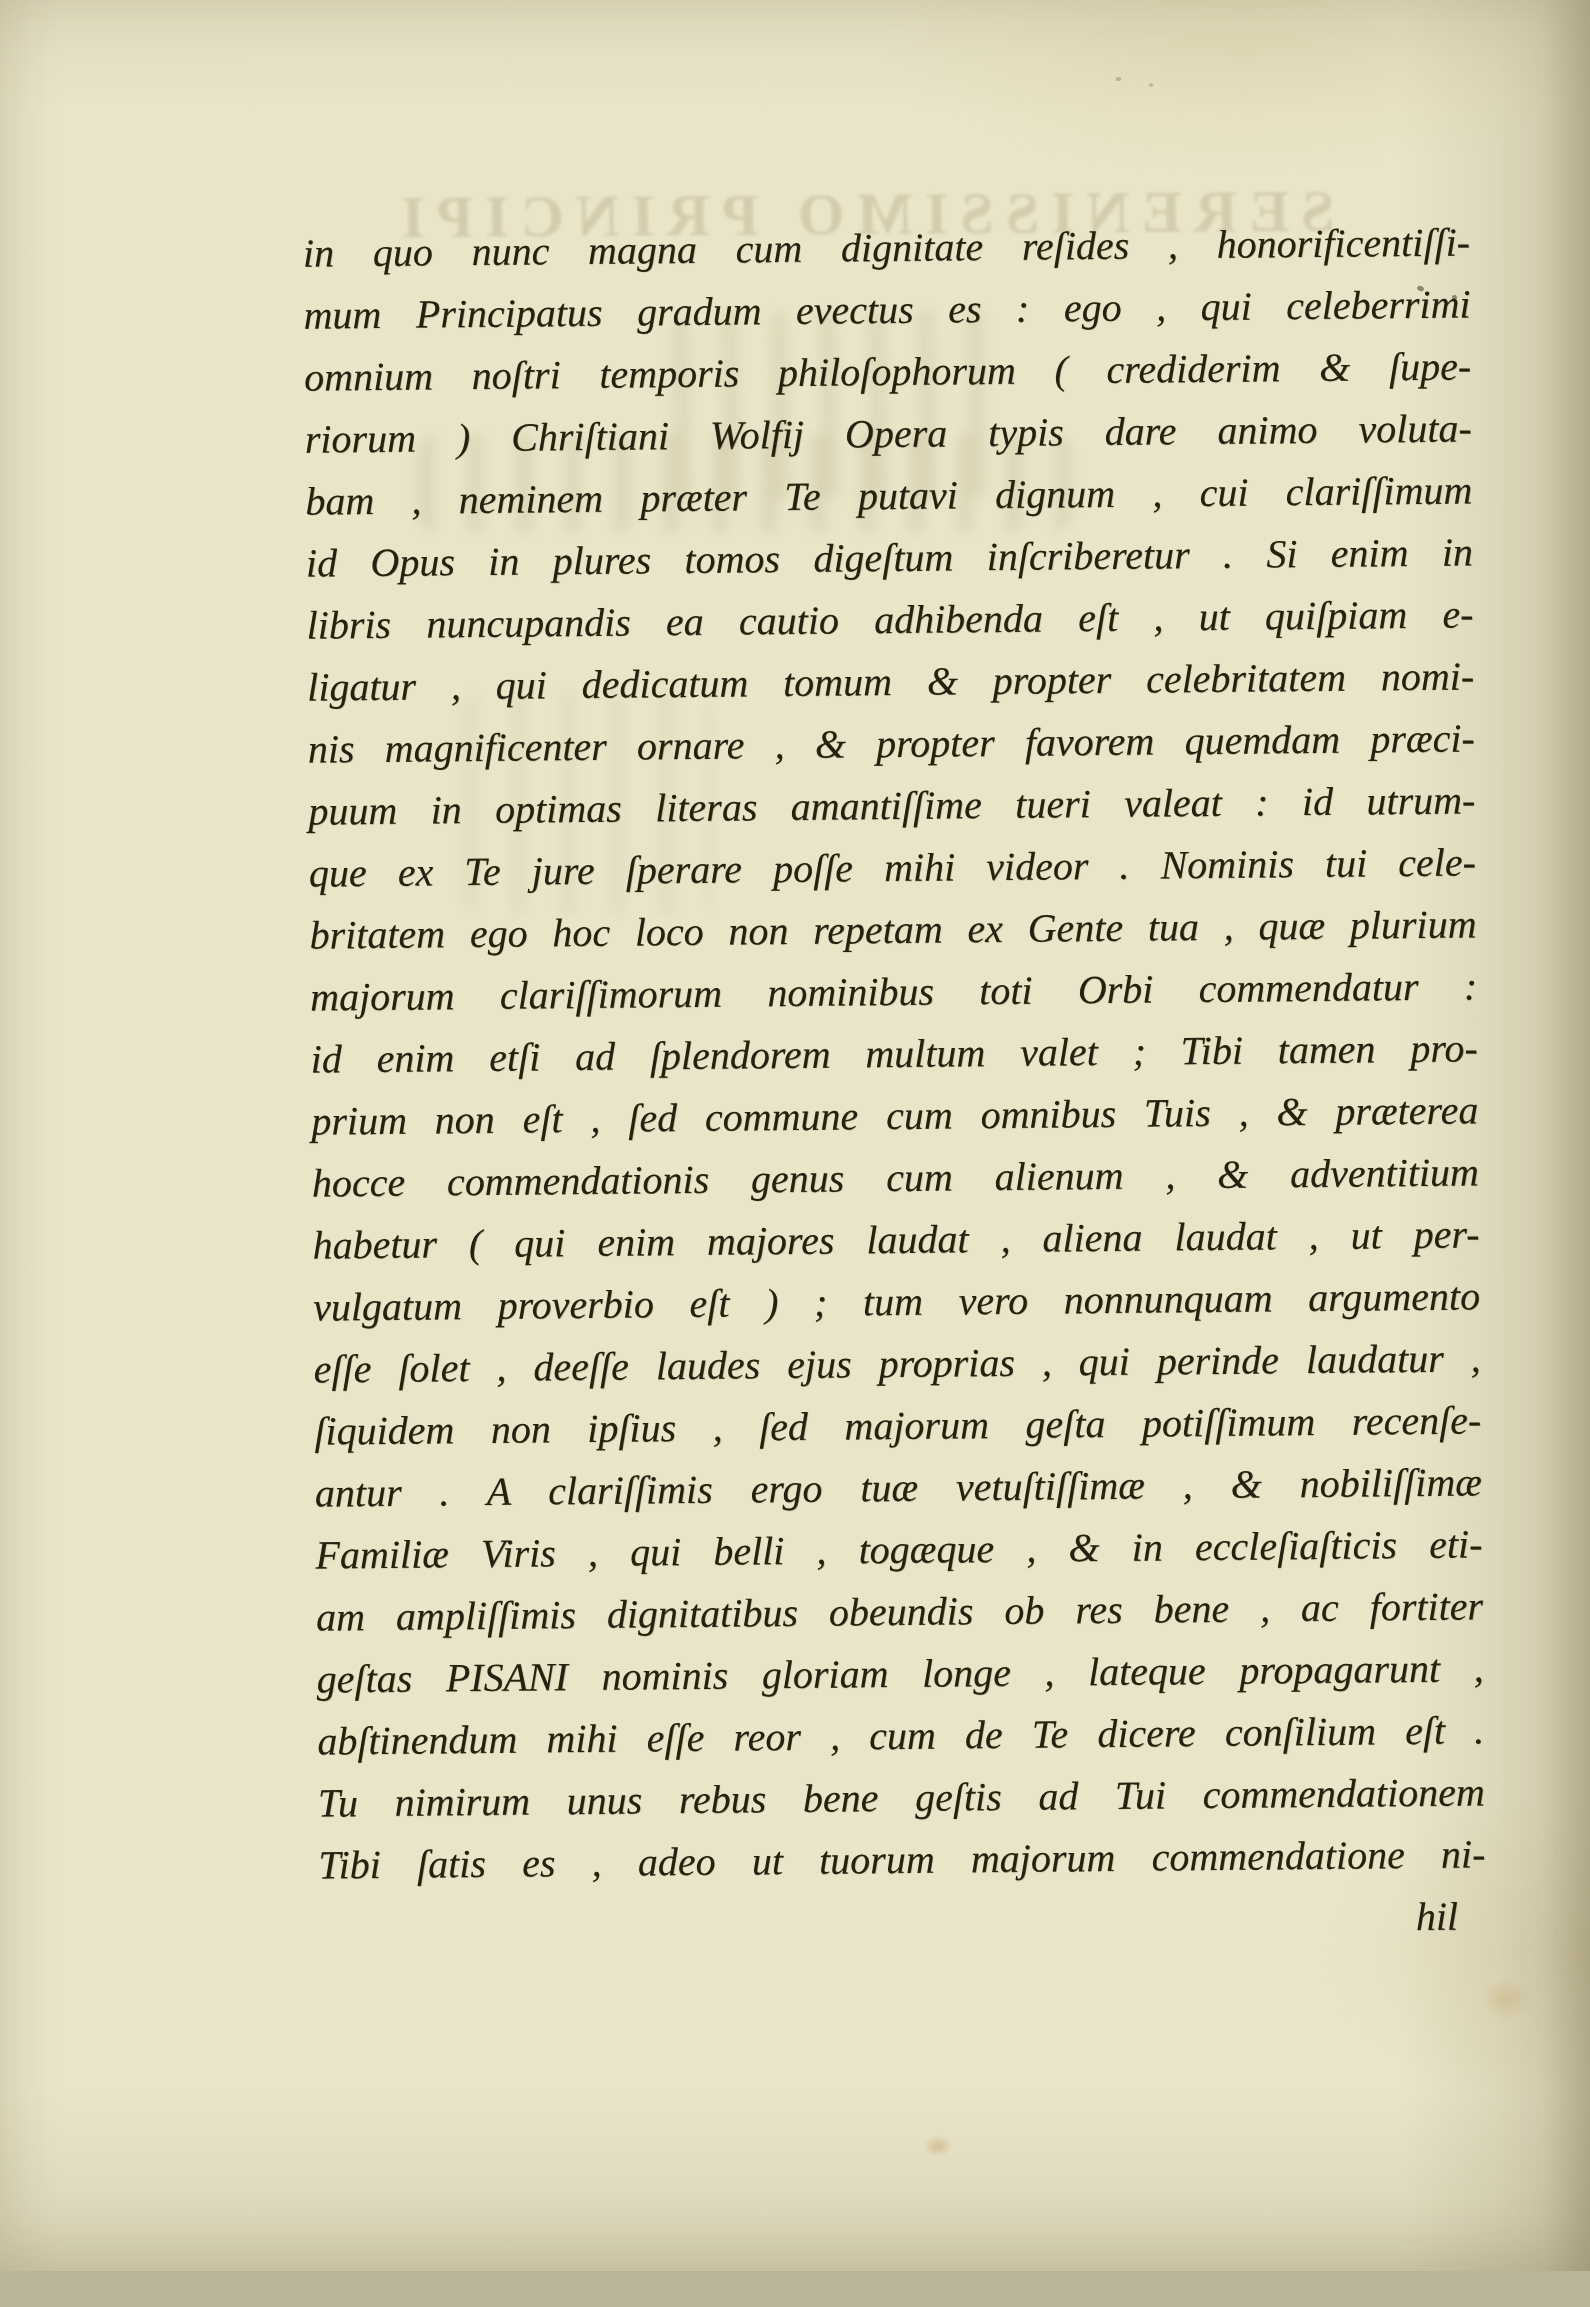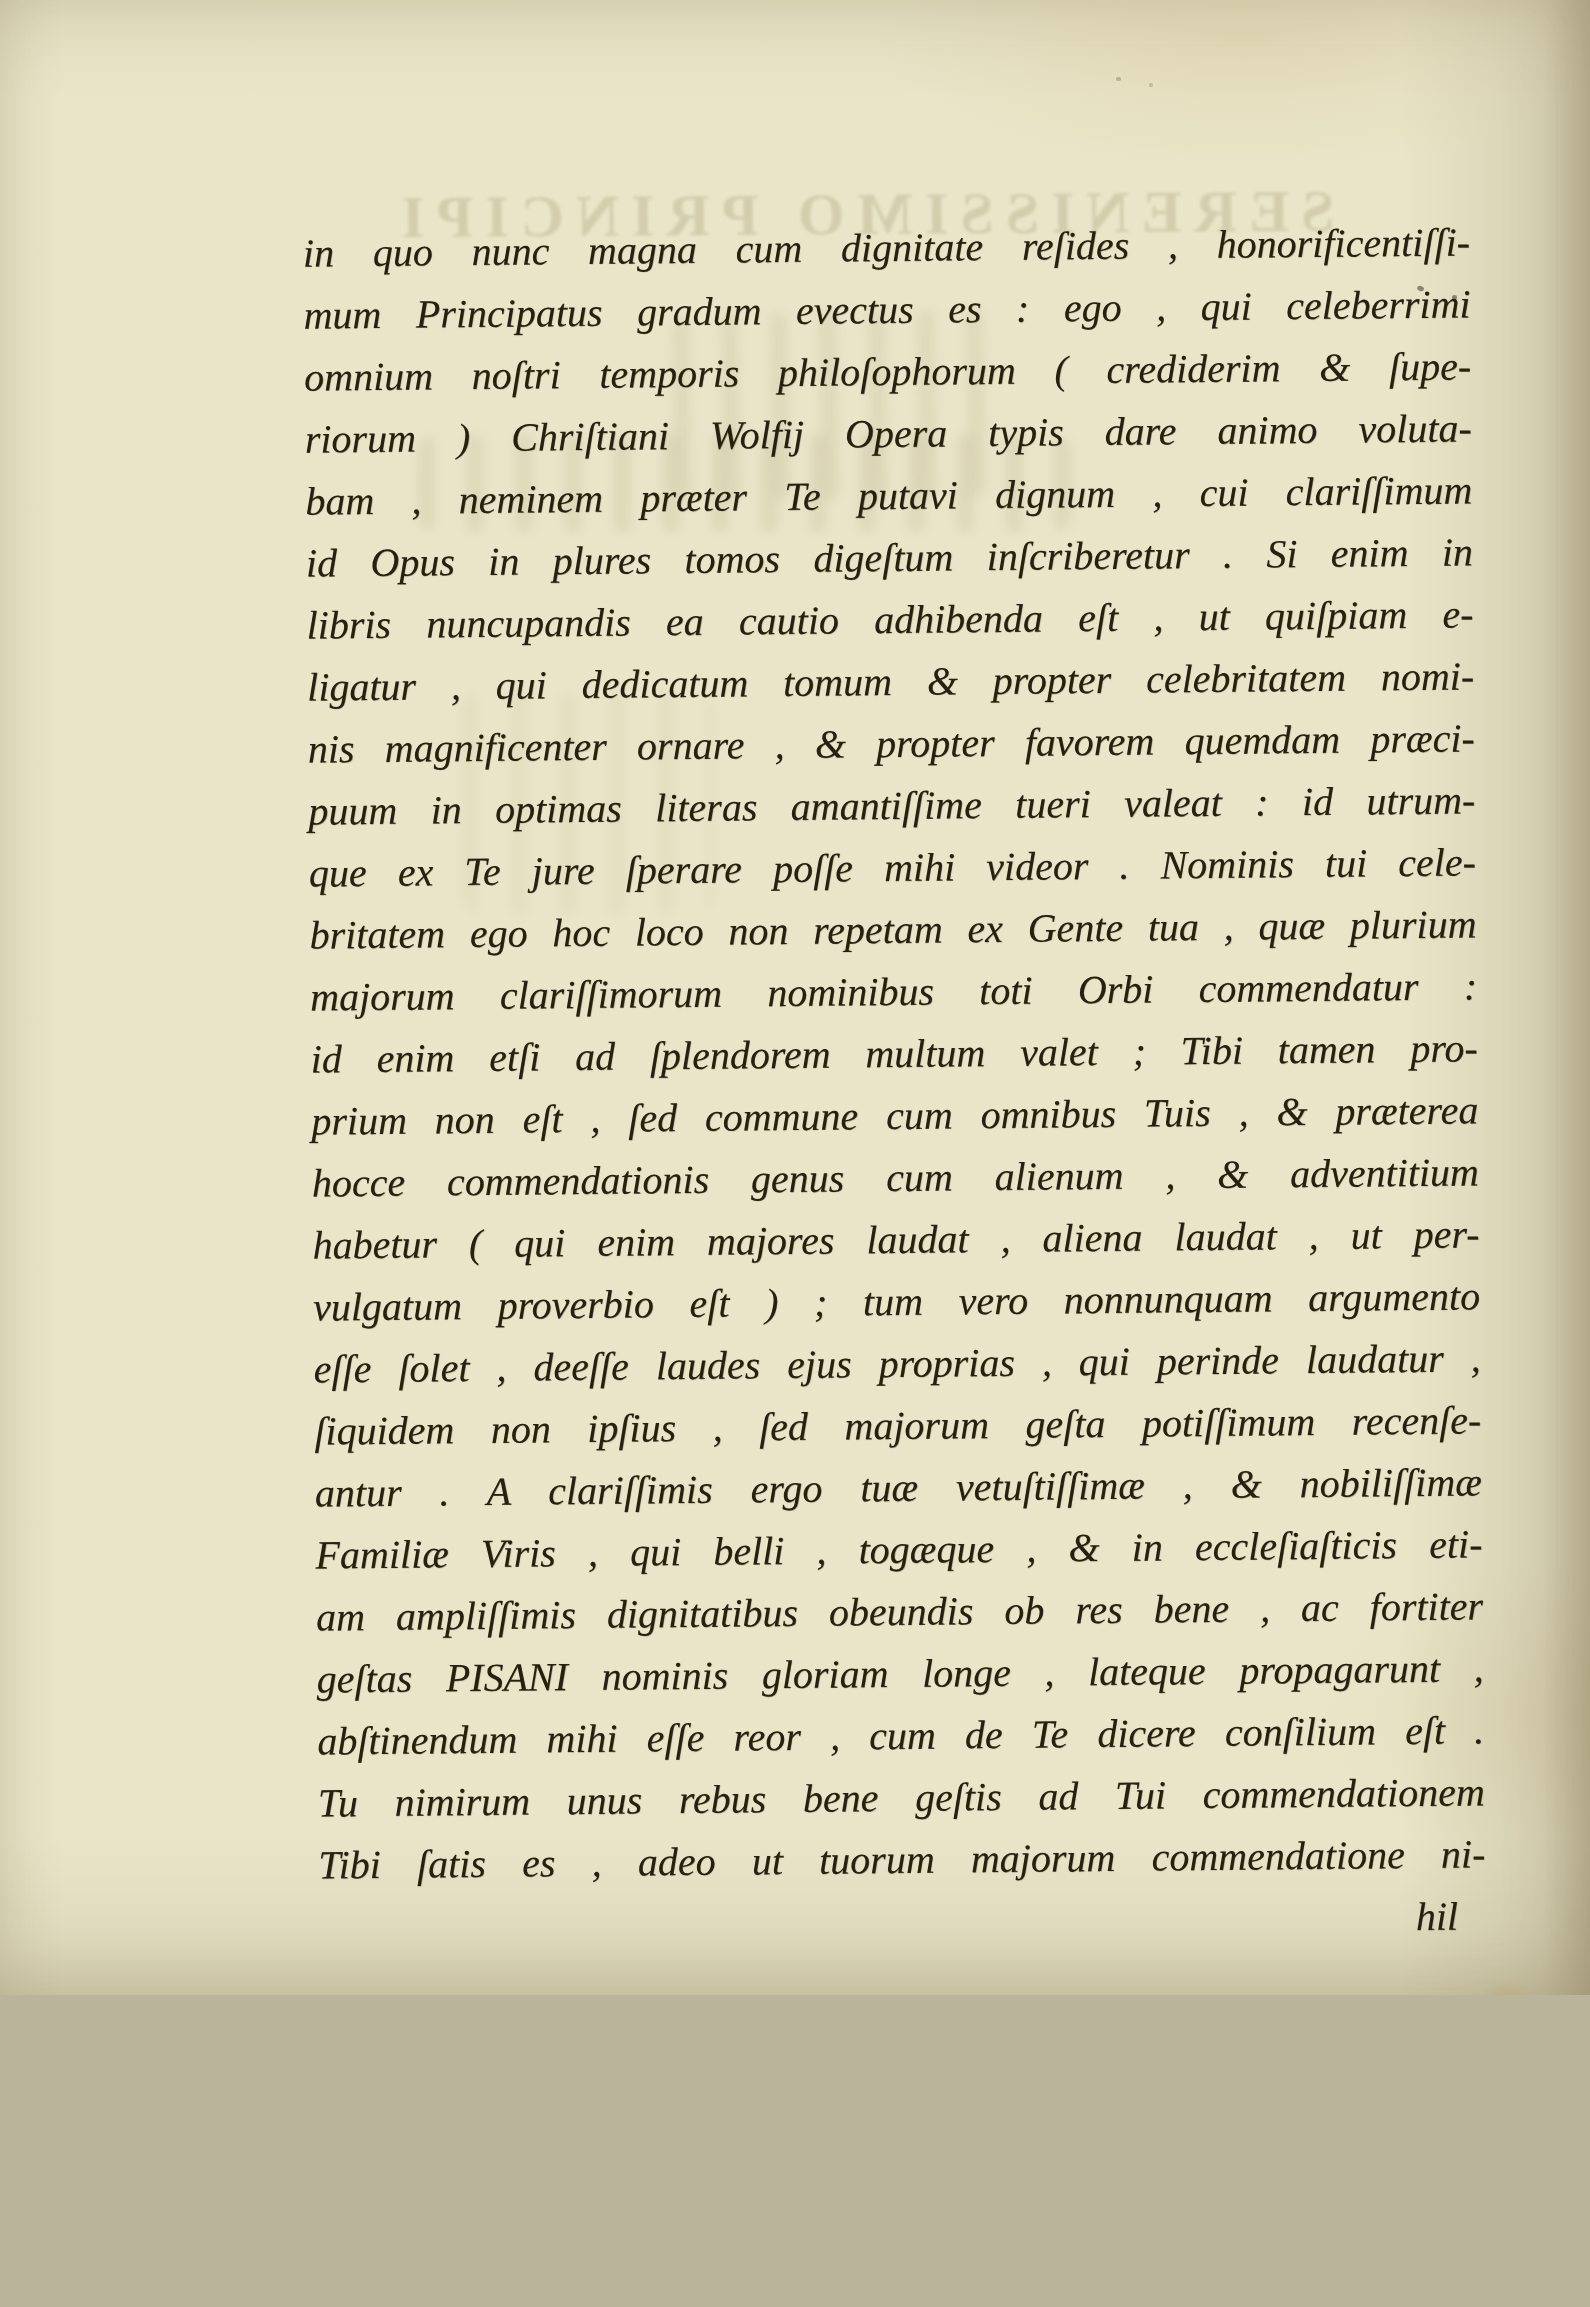--- a/index.html
+++ b/index.html
@@ -3,21 +3,21 @@
 <meta charset="utf-8">
 <style>
   html,body{margin:0;padding:0;}
   body{
     width:1591px;height:2307px;
     background:#b9b49a;
     font-family:"Liberation Serif","DejaVu Serif",serif;
   }
   .page{
     position:relative;
-    width:1591px;height:1995px;
+    width:1591px;height:2271px;
     overflow:hidden;
     background:
       radial-gradient(ellipse 521px 193px at 78% 2%, rgba(199,176,120,0.20), rgba(199,176,120,0) 70%),
       radial-gradient(ellipse 372px 223px at 99% 86%, rgba(170,150,100,0.14), rgba(170,150,100,0) 70%),
       linear-gradient(to right, rgba(118,106,70,0.07) 0%, rgba(118,106,70,0) 4%, rgba(118,106,70,0) 88%, rgba(118,106,70,0.16) 97%, rgba(100,88,55,0.30) 100%),
       linear-gradient(to bottom, rgba(118,106,70,0.08) 0%, rgba(118,106,70,0) 5%, rgba(118,106,70,0) 92%, rgba(118,106,70,0.15) 100%),
       #eae5c9;
     box-shadow: inset -33px 0 60px rgba(110,95,55,.15), inset 0 -26px 52px rgba(110,95,55,.10);
   }
   

